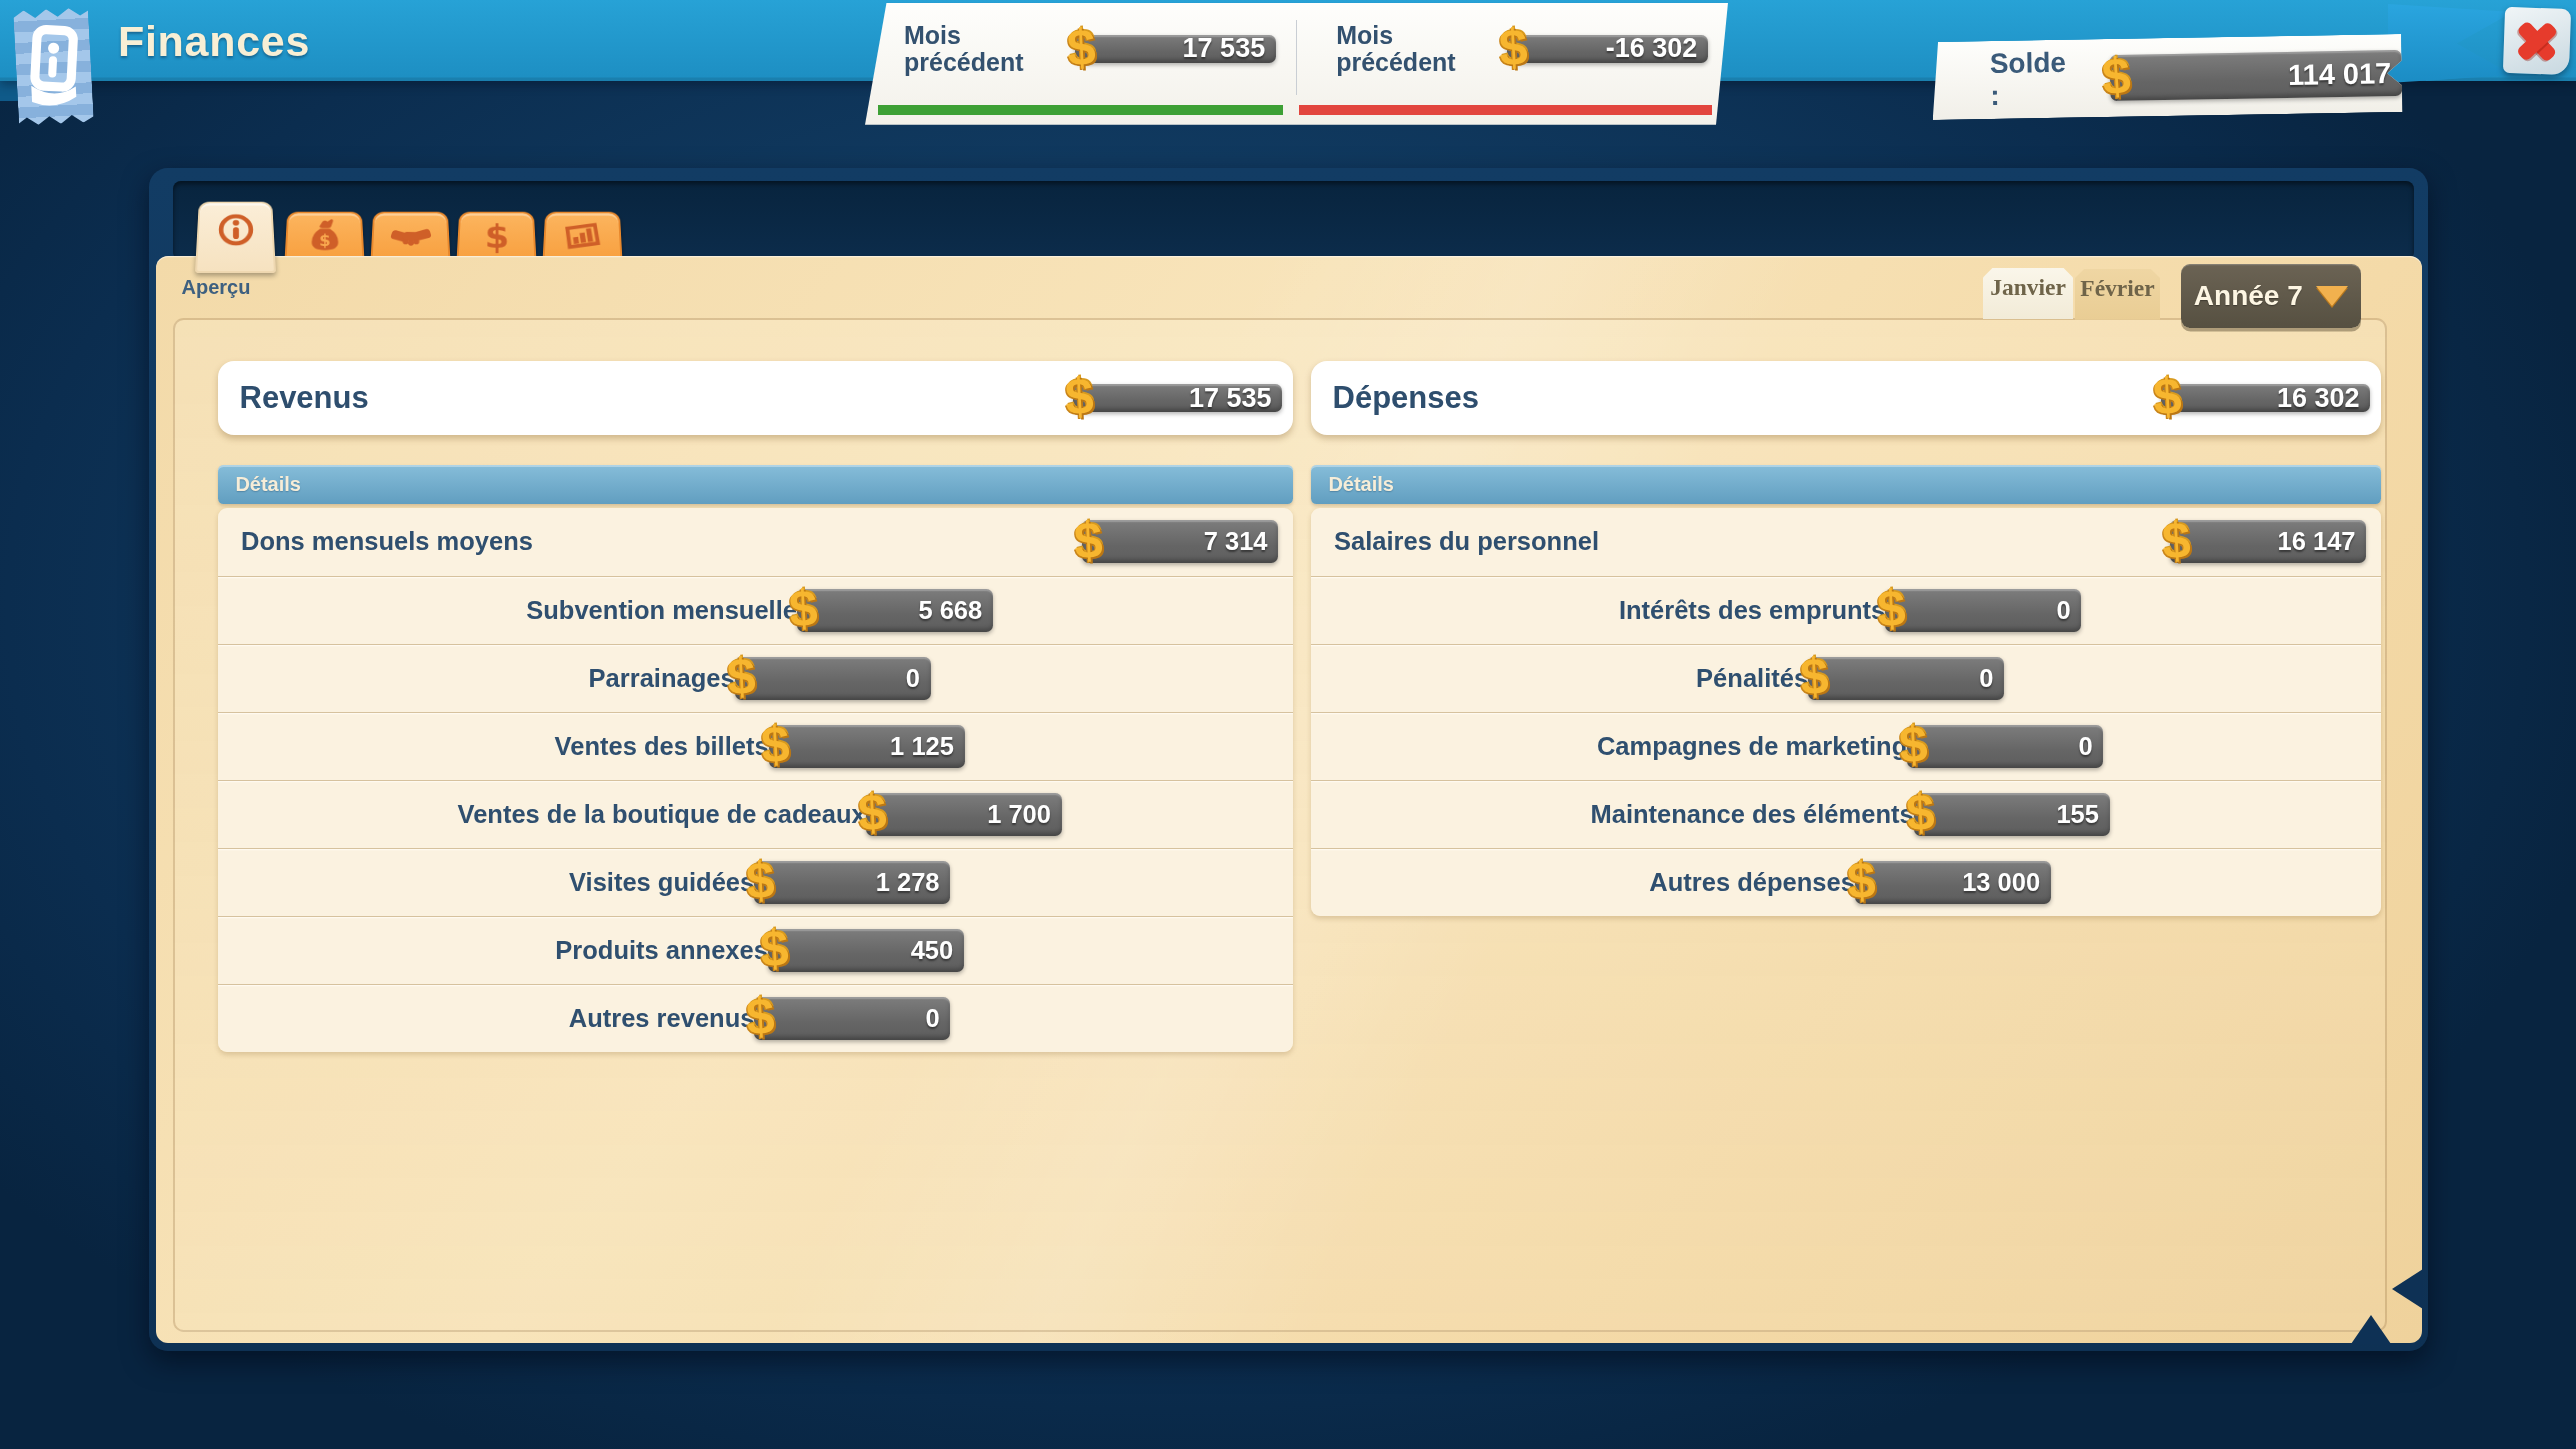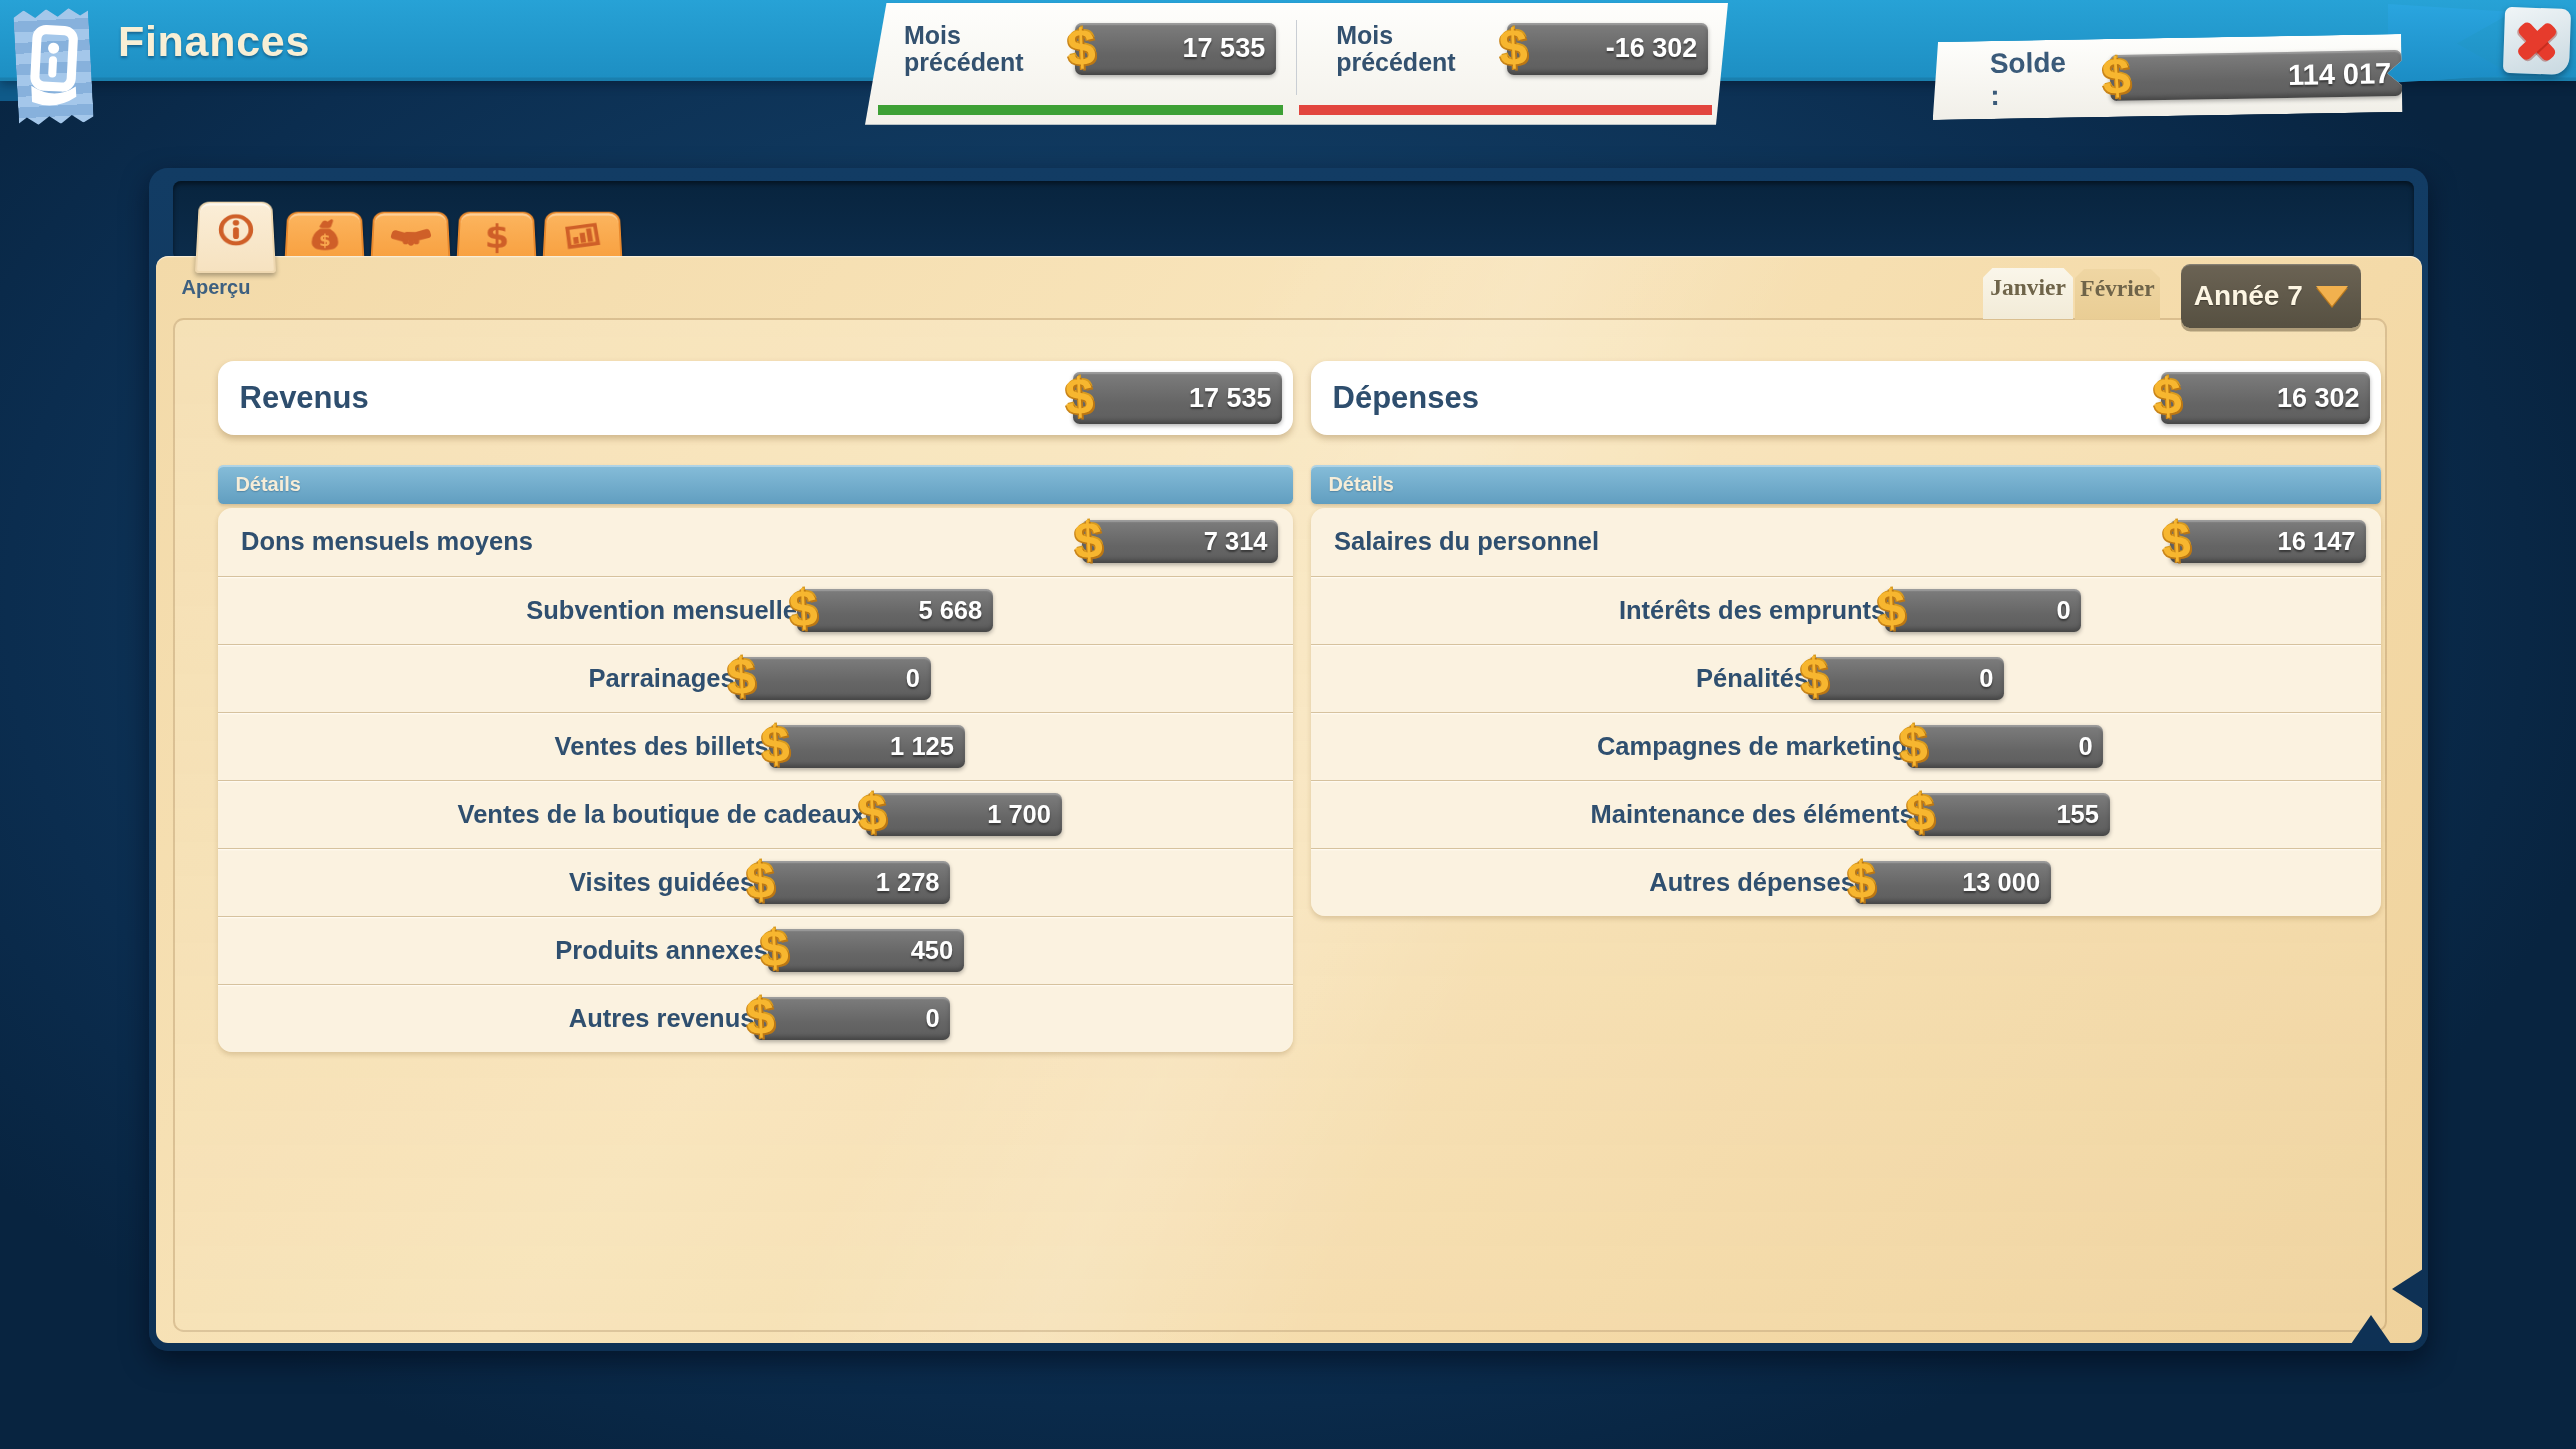--- a/index.html
+++ b/index.html
@@ -34,21 +34,21 @@
     display:flex;align-items:flex-start;}
   .stat{flex:1;display:flex;align-items:center;justify-content:space-between;
     padding:19px 20px 0 39px;}
   .stat-label{font-size:25px;line-height:1.08;font-weight:bold;color:#33516f;}
   .divider{width:1.3px;height:75px;background:#c9ced4;margin-top:17.4px;}
   .bar{position:absolute;bottom:9.4px;height:10px;}
   .bar.green{left:13.4px;width:calc(50% - 27px);background:#3da035;}
   .bar.red{left:calc(50% + 2.7px);width:calc(50% - 19px);background:#e2453e;}
 
   
-  .pill{position:relative;width:201px;height:52px;border-radius:6.7px;
+  .pill{position:relative;width:201px;height:28px;border-radius:6.7px;
     background:linear-gradient(#7d7d7d,#656565 60%,#5e5e5e);
     box-shadow:inset 0 2px 1.3px rgba(255,255,255,.25), inset 0 -3.4px 4.7px rgba(0,0,0,.25), 0 2px 4px rgba(0,0,0,.3);
     display:flex;align-items:center;justify-content:flex-end;
     padding-right:10.7px;color:#fff;font-weight:bold;font-size:27px;
     text-shadow:0 2px 2px rgba(0,0,0,.45);}
   .dollar{position:absolute;left:-8px;top:50%;transform:translateY(-53%) rotate(-3deg);
     font-size:51px;font-weight:bold;color:#f7b62f;line-height:1;
     text-shadow:2px 2px 0 #bb7714,-1.3px 1.3px 0 #c9851a,1.3px -1.3px 0 #d89a1e;}
   .dollar::before{content:"$";}
 
@@ -137,21 +137,21 @@
     box-shadow:0 3.4px 6.7px rgba(110,75,25,.28);
     display:flex;align-items:center;justify-content:space-between;margin-bottom:29.5px;}
   .card-title{font-size:31px;font-weight:bold;color:#2e4e6e;margin-left:21.5px;}
   .card .pill{width:209px;margin-right:10.7px;}
   .details-bar{height:39px;border-radius:5.4px;margin-bottom:4px;
     background:linear-gradient(#86bdd9,#619ec0);
     box-shadow:inset 0 2px 0 rgba(255,255,255,.35), 0 2px 3.4px rgba(90,60,20,.22);
     display:flex;align-items:center;}
   .details-label{font-size:20px;font-weight:bold;color:#f6edd8;margin-left:17.4px;
     text-shadow:0 1.3px 1.3px rgba(30,70,100,.35);}
-  .rows{border-radius:14px;overflow:hidden;box-shadow:0 2.7px 5.4px rgba(110,75,25,.20);}
+  .rows{border-radius:9px;overflow:hidden;box-shadow:0 2.7px 5.4px rgba(110,75,25,.20);}
   .row{height:68px;background:#fbf2e0;display:flex;align-items:center;justify-content:space-between;}
   .row + .row{border-top:1.3px solid #d6c29e;box-shadow:inset 0 1.3px 0 #fffaf0;justify-content:center;}
   .row-label{font-size:25.5px;font-weight:bold;color:#2f4f6f;margin-left:23px;}
   .row .pill{width:196px;height:43px;margin-right:14.8px;font-size:25.5px;}
 
   
   .notch-right{position:absolute;right:-1.3px;top:1013px;width:0;height:0;
     border-top:20px solid transparent;border-bottom:20px solid transparent;
     border-right:31px solid #0e3155;}
   .notch-bottom{position:absolute;bottom:-1.3px;left:2195px;width:0;height:0;

